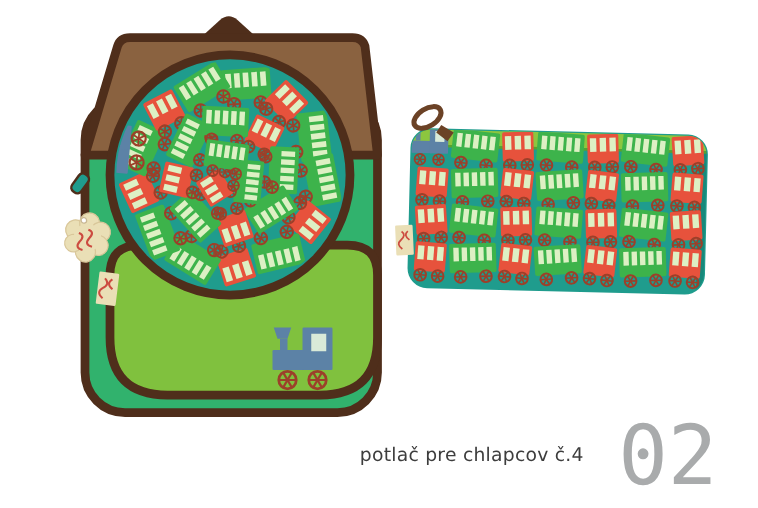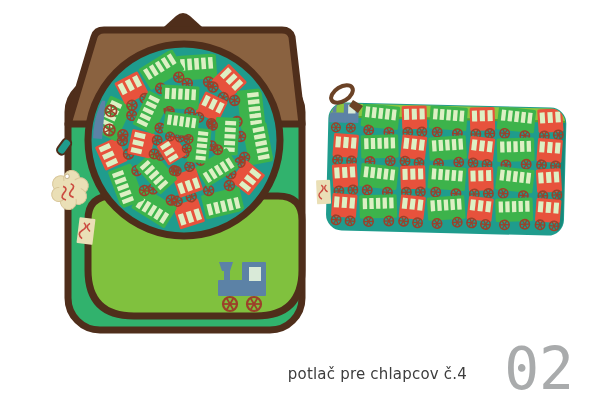--- a/index.html
+++ b/index.html
@@ -4,28 +4,28 @@
 <style>
   html,body{margin:0;padding:0;}
   .canvas{
     position:relative;width:606px;height:406px;background:#ffffff;
     overflow:hidden;font-family:"DejaVu Sans",sans-serif;
   }
   .illus{position:absolute;display:block;}
   #backpack-svg{left:50px;top:10px;}
   #pencilcase-svg{left:315px;top:80px;}
   .caption-text{
-    position:absolute;right:139px;bottom:23px;
+    position:absolute;right:139px;bottom:33px;
     font-size:15px;color:var(--caption_text);letter-spacing:0.2px;
     font-family:"DejaVu Sans",sans-serif;
   }
   .caption-number{
     position:absolute;right:32px;bottom:8px;
     font-family:"DejaVu Sans Mono",monospace;
-    font-size:58px;line-height:1;color:var(--number_gray);
+    font-size:66px;line-height:1;color:var(--number_gray);
     letter-spacing:0px;
   }
 </style>
 </head>
 <body>
 
 <div class="canvas">
 
   <svg id="backpack-svg" class="illus" width="260" height="330" viewBox="0 0 260 330">
     <defs>

